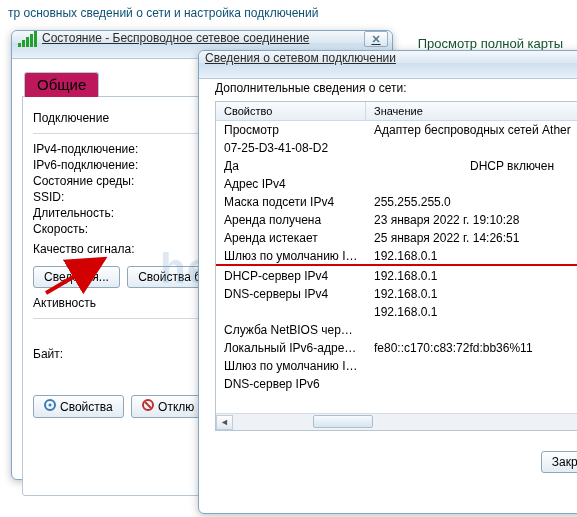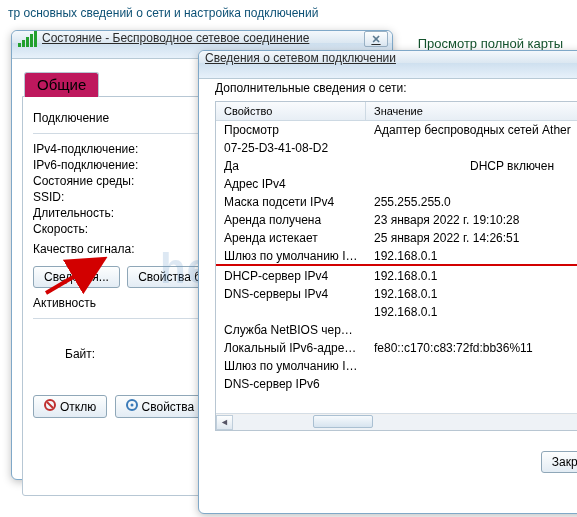--- a/index.html
+++ b/index.html
@@ -99,21 +99,21 @@
     padding: 3px 10px;
     font-size: 12px;
     border: 1px solid #8fa7b8;
     border-radius: 3px;
     background: linear-gradient(#fdfefe,#e3ecf4);
     cursor: pointer;
     margin-right: 4px;
   }
   .status-buttons { margin: 10px 0 6px 0; }
   .activity-line { display:flex; align-items:center; margin:6px 0; }
-  .activity-line .lbl { width:120px;margin-left:32px; }
+  .activity-line .lbl { width:120px; }
   .activity-line .num { width:120px; text-align:right; }
   .footer-btns { margin-top: 34px; }
   
   #details-window { left: 198px; top: 50px; width: 432px; height: 464px; z-index: 5; }
   #details-window .win-body { padding: 0 16px 12px 16px; position:relative; height: calc(100% - 28px); }
   .details-label { margin: 2px 0 6px 0; }
   .list-frame {
     border: 1px solid #b8c6d2;
     background: #fff;
     height: 330px;
@@ -236,34 +236,34 @@
       </div>
       <div class="activity-line">
         <div class="lbl">Байт:</div>
         <div class="num">23 486 513</div>
       </div>
 
       <div class="footer-btns">
         <span class="btn">
           <span>
             <svg width="12" height="12" viewBox="0 0 12 12">
+                <circle cx="6" cy="6" r="5" fill="none" stroke="#3a7ab8" stroke-width="2"></circle>
+                <circle cx="6" cy="6" r="1.5" fill="#3a7ab8"></circle>
+              </svg>
+          </span>
+          <span>Свойства</span>
+        </span>
+        <span class="btn">
+          <span>
+            <svg width="12" height="12" viewBox="0 0 12 12">
                 <circle cx="6" cy="6" r="5" fill="none" stroke="#c03030" stroke-width="2"></circle>
                 <line x1="3" y1="3" x2="9" y2="9" stroke="#c03030" stroke-width="2"></line>
               </svg>
           </span>
           <span>Отклю</span>
-        </span>
-        <span class="btn">
-          <span>
-            <svg width="12" height="12" viewBox="0 0 12 12">
-                <circle cx="6" cy="6" r="5" fill="none" stroke="#3a7ab8" stroke-width="2"></circle>
-                <circle cx="6" cy="6" r="1.5" fill="#3a7ab8"></circle>
-              </svg>
-          </span>
-          <span>Свойства</span>
         </span>
       </div>
     </div>
   </div>
 </div>
 
 <div class="win" id="details-window">
   <div class="titlebar">
     <span class="title-text">Сведения о сетевом подключении</span>
     <span class="close-btn">

